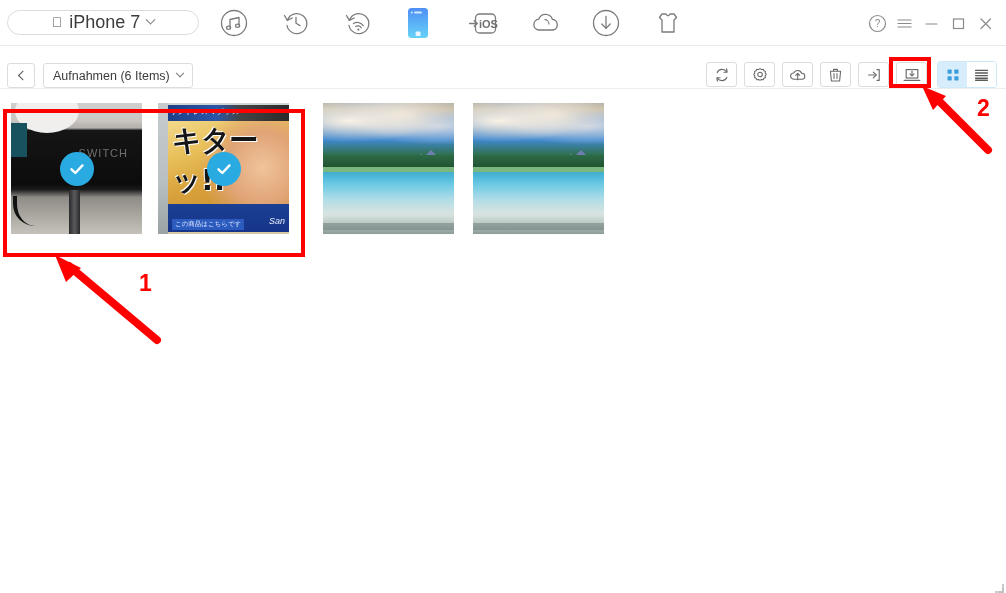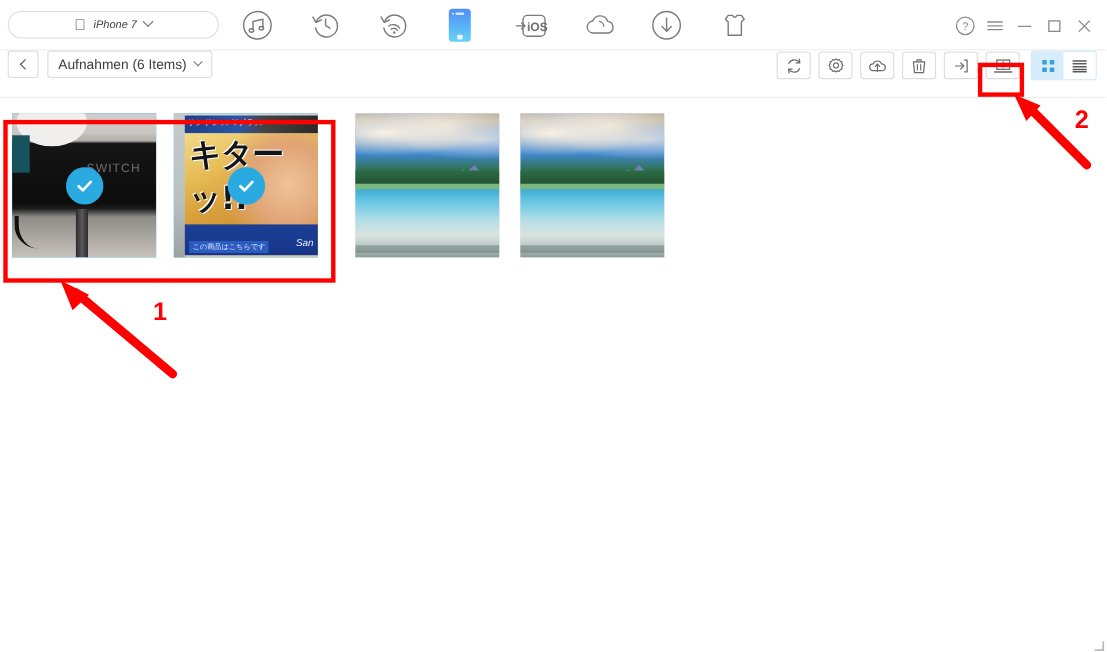--- a/index.html
+++ b/index.html
@@ -38,23 +38,22 @@
     cursor: pointer;
   }
   .device-pill .apple-glyph {
     font-size: 14px;
     color: #555;
     line-height: 1;
     position: relative;
     top: -1px;
   }
   .device-pill .device-name {
-    font-size: 10px;
+    font-size: 18px;
     color: #3c3c3c;
-    font-style: italic;
   }
   .chev-dn {
     width: 7px; height: 7px;
     border-right: 1.3px solid #777;
     border-bottom: 1.3px solid #777;
     transform: rotate(45deg) translate(-2px,-2px);
   }
 
   .nav-icons {
     display: flex;
@@ -86,21 +85,21 @@
     align-items: center;
     justify-content: center;
     cursor: pointer;
   }
 
   
   .sub-toolbar {
     position: relative;
     height: 43px;
     display: flex;
-    align-items: flex-start;
+    align-items: flex-end;
     border-bottom: 1px solid #ededed;
     background: #ffffff;
   }
   .back-btn {
     margin-left: 7px;
     width: 28px; height: 25px;
     border: 1px solid #dcdcdc;
     border-radius: 3px;
     background: #fff;
     display: flex;

